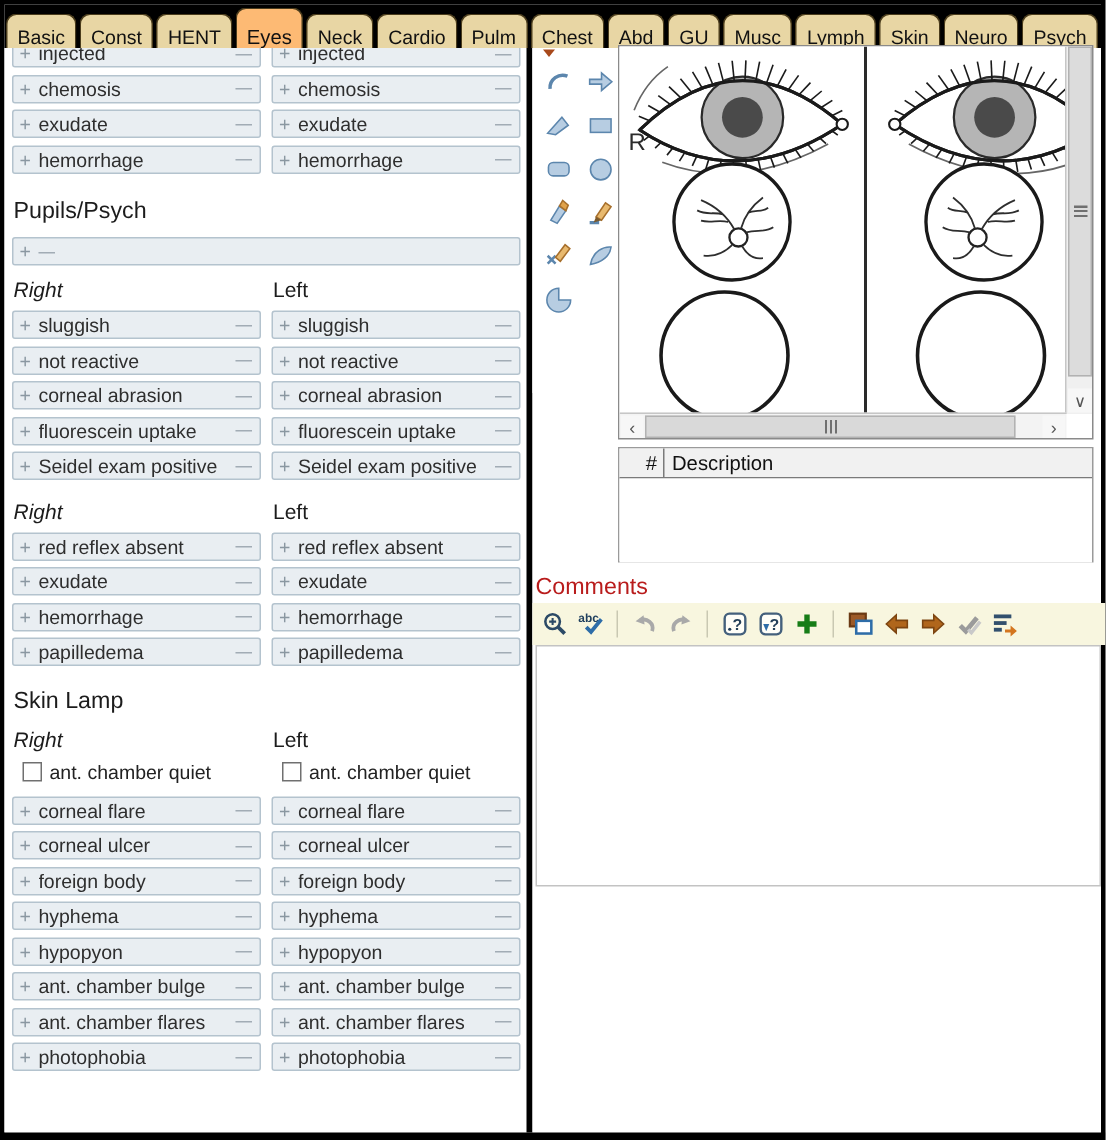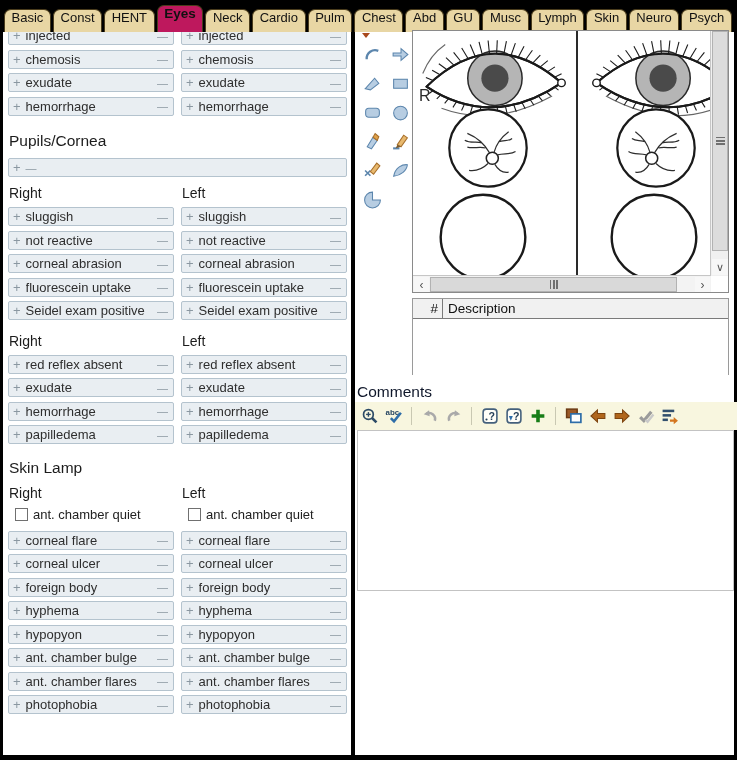--- a/index.html
+++ b/index.html
@@ -2,35 +2,35 @@
 <html><head>
 <meta charset="utf-8">
 <style>
   html,body{margin:0;padding:0;background:#888;}
   *{box-sizing:border-box;}
   .frame{position:relative;width:737px;height:760px;background:#000;font-family:"Liberation Sans",sans-serif;overflow:hidden;}
   .content-bg{position:absolute;left:3px;top:3px;width:731px;height:754px;background:#fff;}
 
   
   .tabbar{position:absolute;left:3px;top:3px;width:731px;height:29px;background:#000;display:flex;align-items:flex-end;padding-left:1px;overflow:hidden;}
-  .tab{flex:1 1 auto;height:23px;background:#e8d6a4;border:1px solid #4a3c1c;border-bottom:none;border-radius:7px 7px 0 0;margin-right:2px;display:flex;align-items:flex-start;justify-content:center;font-size:13px;color:#111;cursor:pointer;white-space:nowrap;padding:0 6px;margin-top:40px;}
-  .tab.active{background:#be185d;font-weight:bold;height:27px;font-size:13.5px;}
+  .tab{flex:1 1 auto;height:23px;background:#e8d6a4;border:1px solid #4a3c1c;border-bottom:none;border-radius:7px 7px 0 0;margin-right:2px;display:flex;align-items:flex-end;justify-content:center;font-size:13px;color:#111;cursor:pointer;white-space:nowrap;padding:0 6px;margin-top:40px;}
+  .tab.active{background:#fdba74;font-weight:normal;height:27px;font-size:13.5px;}
 
   
   .left-panel{position:absolute;left:3px;top:32px;width:348px;height:723px;background:#fff;overflow:hidden;}
   .scrolled{margin-top:-6px;padding-left:5px;padding-right:4px;}
   .two-col{display:flex;gap:7px;}
   .col{width:166px;}
   .pm-btn{width:100%;height:19px;display:flex;align-items:center;padding:0 5px 0 4px;background:#e9eef2;border:1px solid #b4c3ce;border-radius:2px;font-size:13px;color:#2e2e2e;cursor:pointer;margin-bottom:4.5px;}
   .pm-btn .plus{color:#8a97a1;margin-right:5px;font-size:13px;flex:0 0 auto;}
   .pm-btn .lbl{flex:1 1 auto;white-space:nowrap;overflow:hidden;}
   .pm-btn .minus{color:#8a97a1;font-size:11px;flex:0 0 auto;}
   .section-h{font-size:15.5px;font-weight:400;color:#1c1c1c;margin:12px 0 8px 1px;}
   .heads{display:flex;font-size:14px;color:#1c1c1c;margin:8px 0 6px 1px;}
-  .heads span:first-child{width:173px;}
+  .heads span:first-child{width:173px;font-style:italic;}
   .cbrow{display:flex;align-items:center;font-size:13px;color:#222;margin:0 0 9px 7px;height:15px;}
   .cb{width:13px;height:13px;border:1px solid #707070;background:#fff;margin-right:5px;flex:0 0 auto;}
   .fullw{width:339px;}
 
   
   .vdivider{position:absolute;left:351px;top:32px;width:4px;height:723px;background:#000;}
 
   
   .right-area{position:absolute;left:355px;top:32px;width:379px;height:723px;background:#fff;}
 
@@ -58,21 +58,21 @@
   .grip-h{width:8px;height:9px;background:repeating-linear-gradient(90deg,#707070 0 1.4px,transparent 1.4px 3.2px);}
 
   
   .desc-table{position:absolute;left:57px;top:266px;width:317px;height:77px;border:1px solid #9a9a9a;background:#fff;}
   .desc-head{display:flex;height:20px;background:#f1f1f1;border-bottom:1px solid #7a7a7a;font-size:13.5px;color:#111;align-items:center;}
   .desc-num{width:30px;text-align:right;padding-right:4px;border-right:1px solid #7a7a7a;height:100%;display:flex;align-items:center;justify-content:flex-end;}
   .desc-desc{padding-left:5px;}
   .desc-body{height:56px;background:#fff;}
 
   
-  .comments-title{position:absolute;left:2px;top:351px;font-size:15.5px;color:#0f172a;}
+  .comments-title{position:absolute;left:2px;top:351px;font-size:15.5px;color:#b91c1c;}
   .comments-toolbar{position:absolute;left:0;top:370px;width:386px;height:28px;background:#f8f6df;display:flex;align-items:center;padding-left:4px;gap:3px;}
   .cicon{width:21px;height:20px;display:flex;align-items:center;justify-content:center;cursor:pointer;}
   .sep{width:1px;height:18px;background:#c9c8b2;margin:0 4px;}
   .comments-box{position:absolute;left:2px;top:398px;width:377px;height:161px;border:1px solid #c3c3c3;resize:none;outline:none;font-family:"Liberation Sans",sans-serif;font-size:13px;padding:3px;}
 
   .bottombar{position:absolute;left:0;bottom:0;width:737px;height:5px;background:#000;}
 </style>
 </head>
 <body>
 
@@ -192,21 +192,21 @@
             </div>
 
             <div class="pm-btn">
               <span class="plus">+</span>
               <span class="lbl">hemorrhage</span>
               <span class="minus">—</span>
             </div>
           </div>
       </div>
 
-      <div class="section-h">Pupils/Cornea</div>
+      <div class="section-h">Pupils/Psych</div>
       <div class="pm-btn fullw">
           <span class="plus">+</span>
           <span class="minus">—</span>
         </div>
 
       <div class="heads">
           <span>Right</span>
           <span>Left</span>
         </div>
       <div class="two-col">

